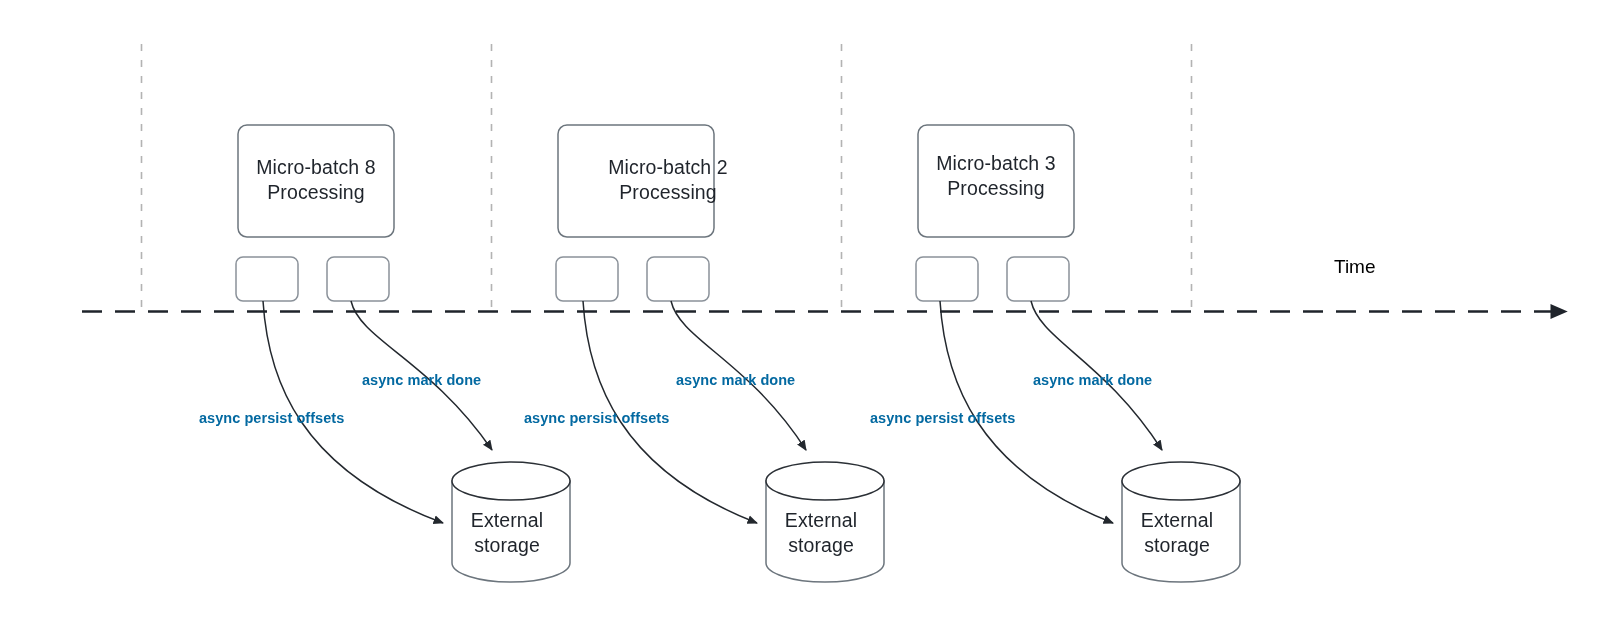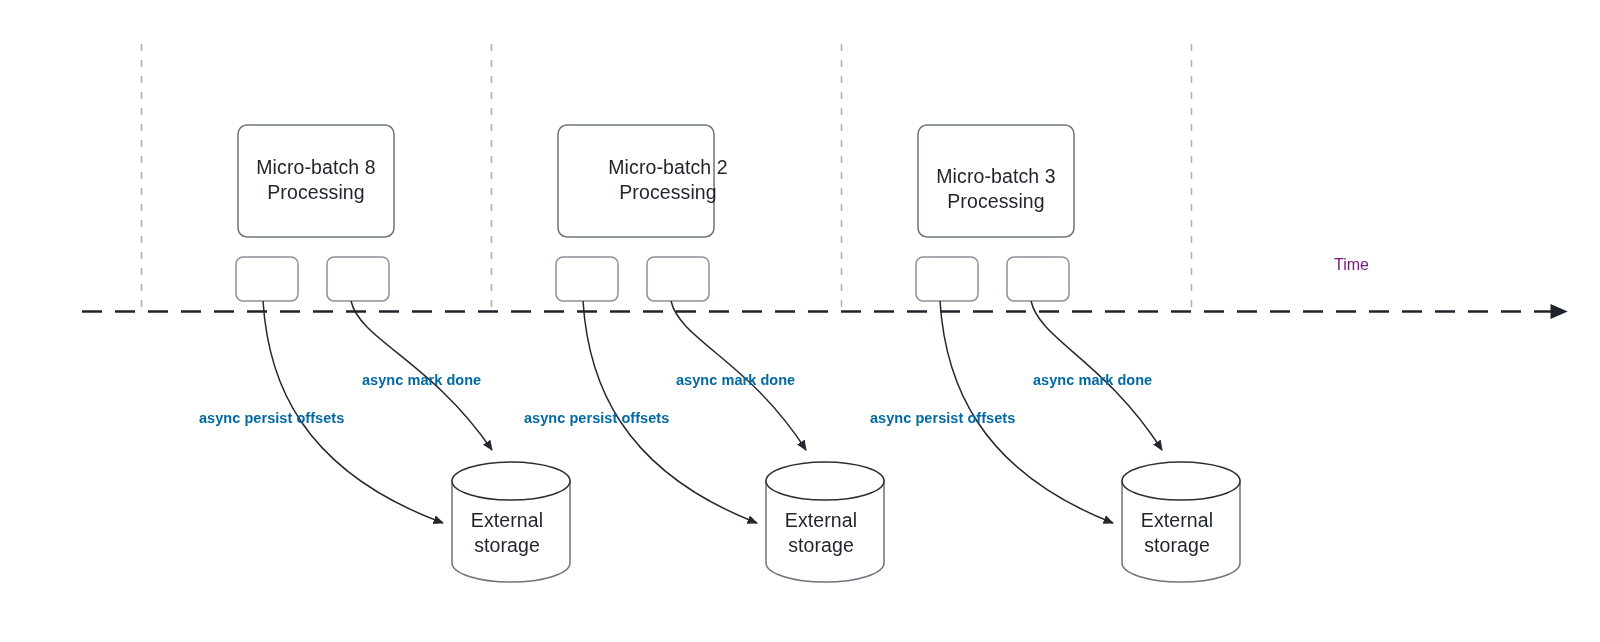--- a/index.html
+++ b/index.html
@@ -27,22 +27,22 @@
   .edge-label{
     position:absolute;
     font-size:14.5px;
     font-weight:bold;
     color:#0369a1;
     white-space:nowrap;
     letter-spacing:0.05px;
   }
   .time-label{
     position:absolute;
-    font-size:16px;
-    color:#701a75;
+    font-size:19px;
+    color:#000000;
     white-space:nowrap;
   }
 </style>
 </head>
 <body>
 
 <div id="canvas">
 
   <svg class="svg-layer" viewBox="0 0 1600 642" xmlns="http://www.w3.org/2000/svg">
     <defs>
@@ -103,21 +103,21 @@
       <path d="M 1031 301 C 1040 340 1104 360 1162 450" fill="none" stroke="#23282e" stroke-width="1.5" marker-end="url(#arrowFilled)"></path>
     </g>
 
     <line x1="82" y1="311.5" x2="1566" y2="311.5" stroke="#1f242b" stroke-width="2.3" stroke-dasharray="20 13" marker-end="url(#arrowTime)"></line>
   </svg>
 
   <div class="node-label batch-label" style="left:238px;top:155px;">Micro-batch 8
 Processing</div>
   <div class="node-label batch-label" style="left:590px;top:155px;">Micro-batch 2
 Processing</div>
-  <div class="node-label batch-label" style="left:918px;top:164px;">Micro-batch 3
+  <div class="node-label batch-label" style="left:918px;top:151px;">Micro-batch 3
 Processing</div>
 
   <div class="node-label store-label" style="left:452px;top:508px;">External
 storage</div>
   <div class="node-label store-label" style="left:766px;top:508px;">External
 storage</div>
   <div class="node-label store-label" style="left:1122px;top:508px;">External
 storage</div>
 
   <div class="edge-label" style="left:199px;top:410px;">async persist offsets</div>

